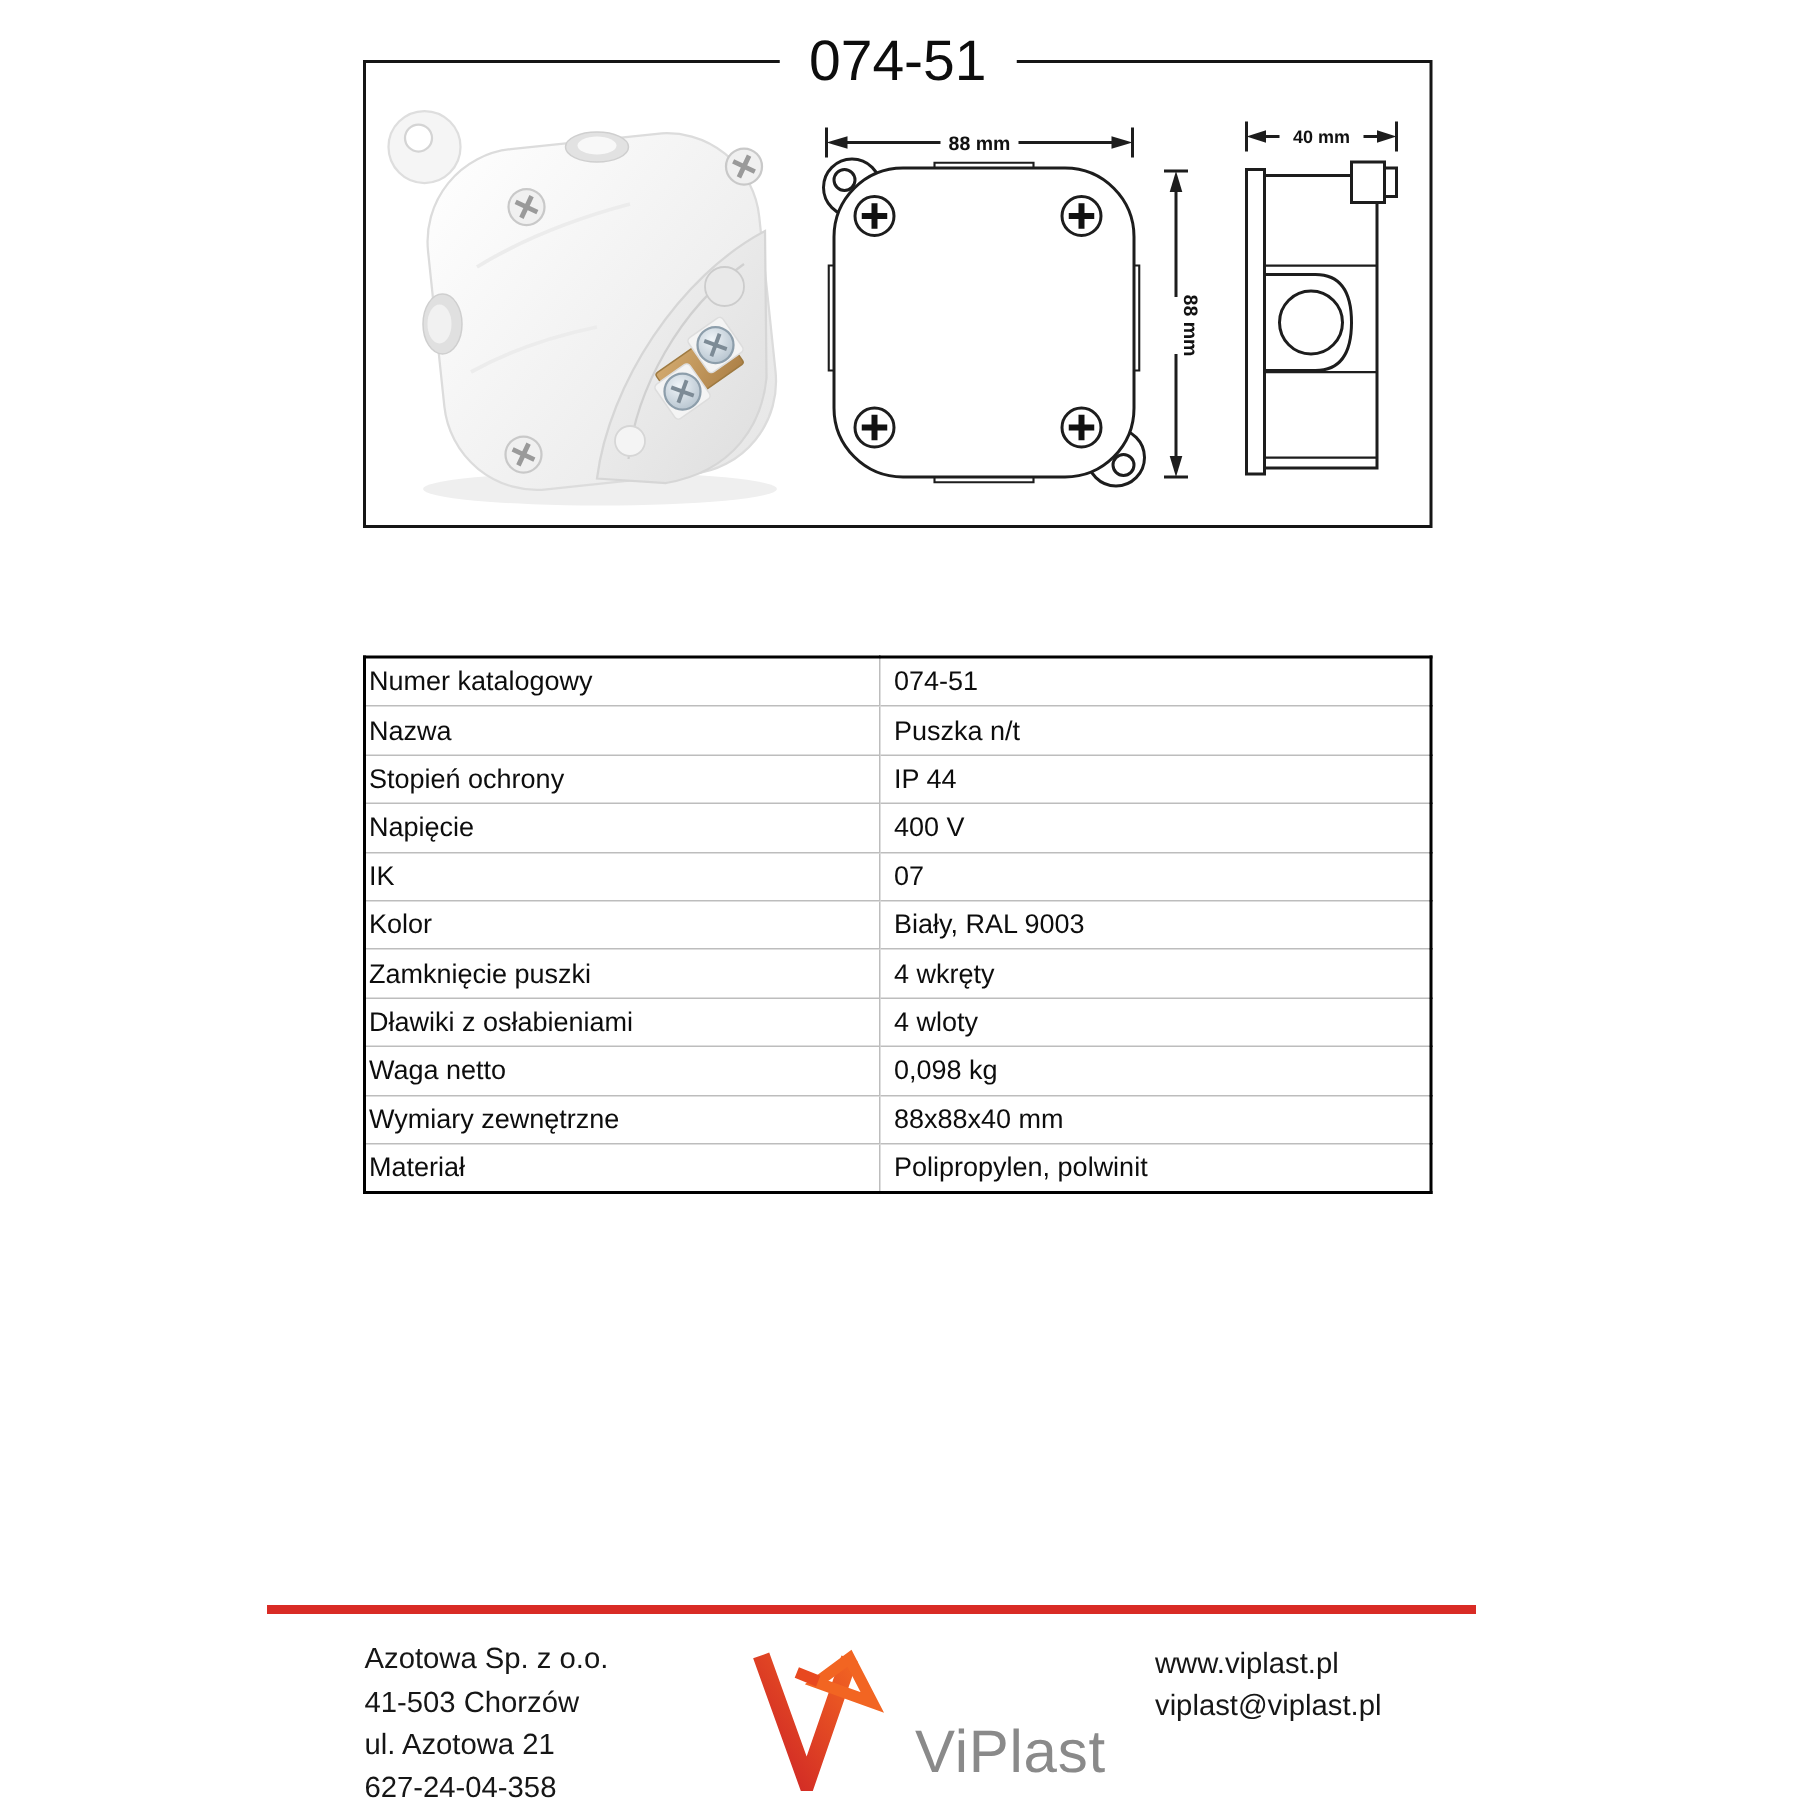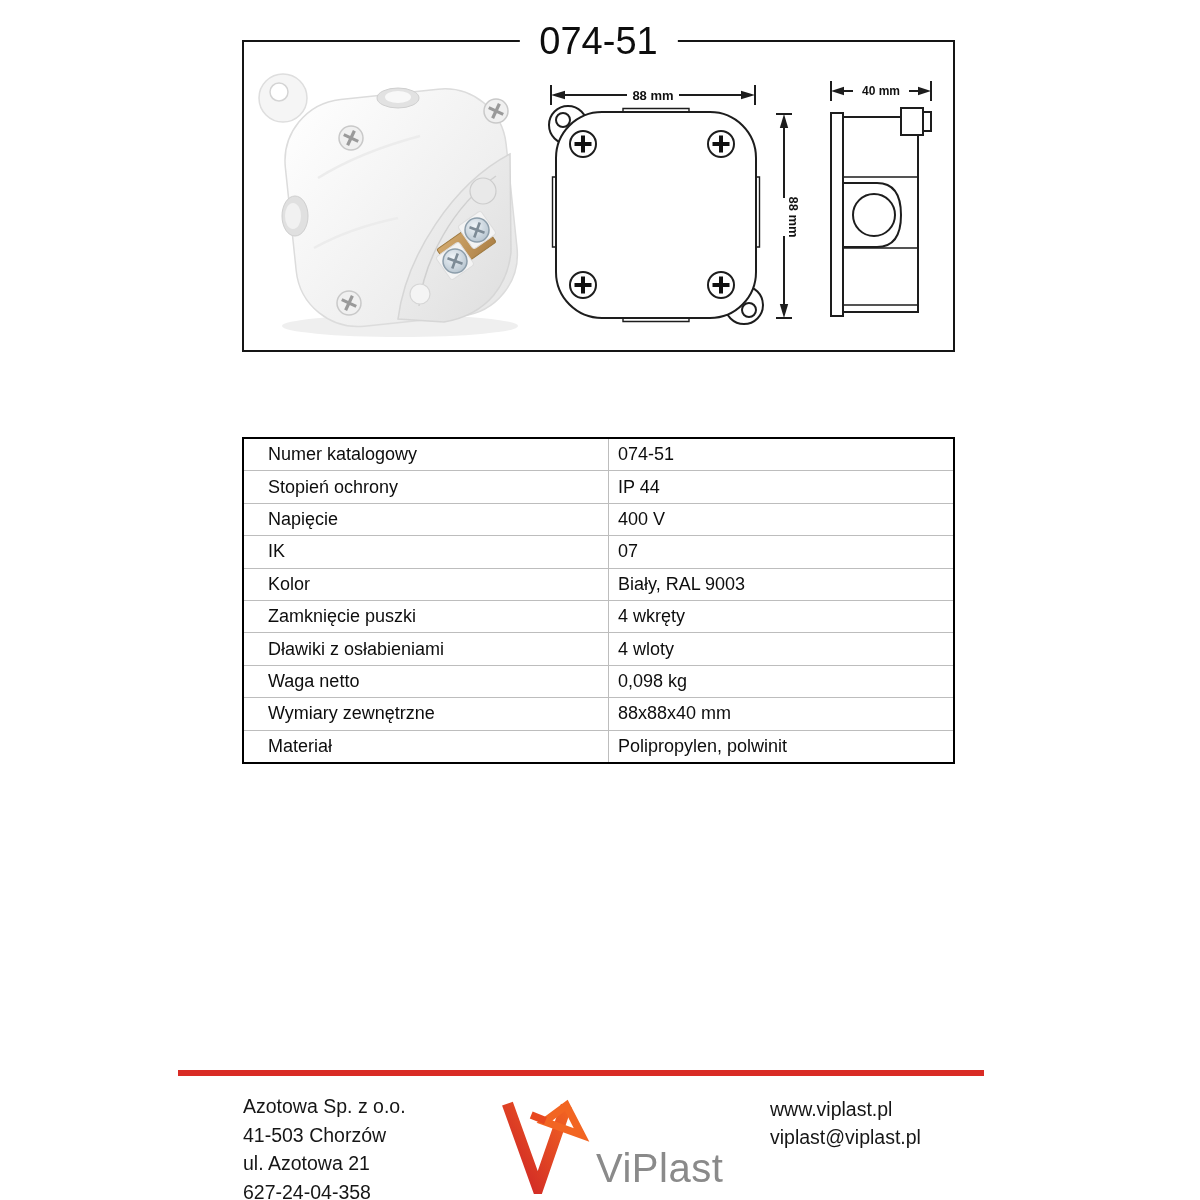--- a/index.html
+++ b/index.html
@@ -12,34 +12,34 @@
         background:#fff;padding:0 20px;font-size:38px;line-height:50px;color:#0d0d0d;white-space:nowrap;}
   .photo-svg{position:absolute;left:4px;top:14px;}
   .front-svg{position:absolute;left:299px;top:36px;}
   .side-svg{position:absolute;left:576px;top:30px;}
   .dim{font-family:"Liberation Sans",sans-serif;font-size:13px;font-weight:bold;fill:#111;}
   .dim-s{font-family:"Liberation Sans",sans-serif;font-size:12px;font-weight:bold;fill:#111;}
 
   
   .spec-table{position:absolute;left:242px;top:437px;width:713px;border-collapse:collapse;
         border:2px solid #000;font-size:18px;color:#0d0d0d;table-layout:fixed;}
-  .spec-table td{height:31.4px;padding:0 4px 0 24px;border-top:1px solid #bdbdbd;
+  .spec-table td{height:31.4px;padding:0 4px 0 2px;border-top:1px solid #bdbdbd;
         white-space:nowrap;overflow:hidden;vertical-align:middle;}
   .spec-table tr:first-child td{border-top:none;}
   .spec-table td.lbl{width:336px;border-right:1px solid #bdbdbd;}
   .spec-table td.val{padding-left:9px;}
 
   
   .red-line{position:absolute;left:178px;top:1070px;width:844px;height:6px;background:#d92b25;}
   .addr{position:absolute;left:243px;top:1092px;font-size:19.5px;line-height:28.6px;color:#161616;}
   .contact{position:absolute;left:770px;top:1095px;width:262px;
         font-size:19.5px;line-height:28.3px;color:#161616;}
   .logo{position:absolute;left:497px;top:1094px;width:240px;height:102px;}
   .logo-mark{position:absolute;left:0;top:0;}
-  .logo-text{position:absolute;left:99px;bottom:8px;font-size:40px;line-height:40px;color:#8a8a8a;letter-spacing:0.5px;}
+  .logo-text{position:absolute;left:113px;bottom:8px;font-size:40px;line-height:40px;color:#8a8a8a;letter-spacing:0.5px;}
 </style>
 </head>
 <body>
 
 <div class="page">
 
   <div class="frame">
     <span class="frame-title">074-51</span>
 
     <svg class="photo-svg" width="300" height="290" viewBox="0 0 300 290">
@@ -168,20 +168,24 @@
     </svg>
   </div>
 
   <table class="spec-table">
     <tbody>
       <tr>
           <td class="lbl">Numer katalogowy</td>
           <td class="val">074-51</td>
         </tr>
       <tr>
+          <td class="lbl">Nazwa</td>
+          <td class="val">Puszka n/t</td>
+        </tr>
+      <tr>
           <td class="lbl">Stopień ochrony</td>
           <td class="val">IP 44</td>
         </tr>
       <tr>
           <td class="lbl">Napięcie</td>
           <td class="val">400 V</td>
         </tr>
       <tr>
           <td class="lbl">IK</td>
           <td class="val">07</td>

